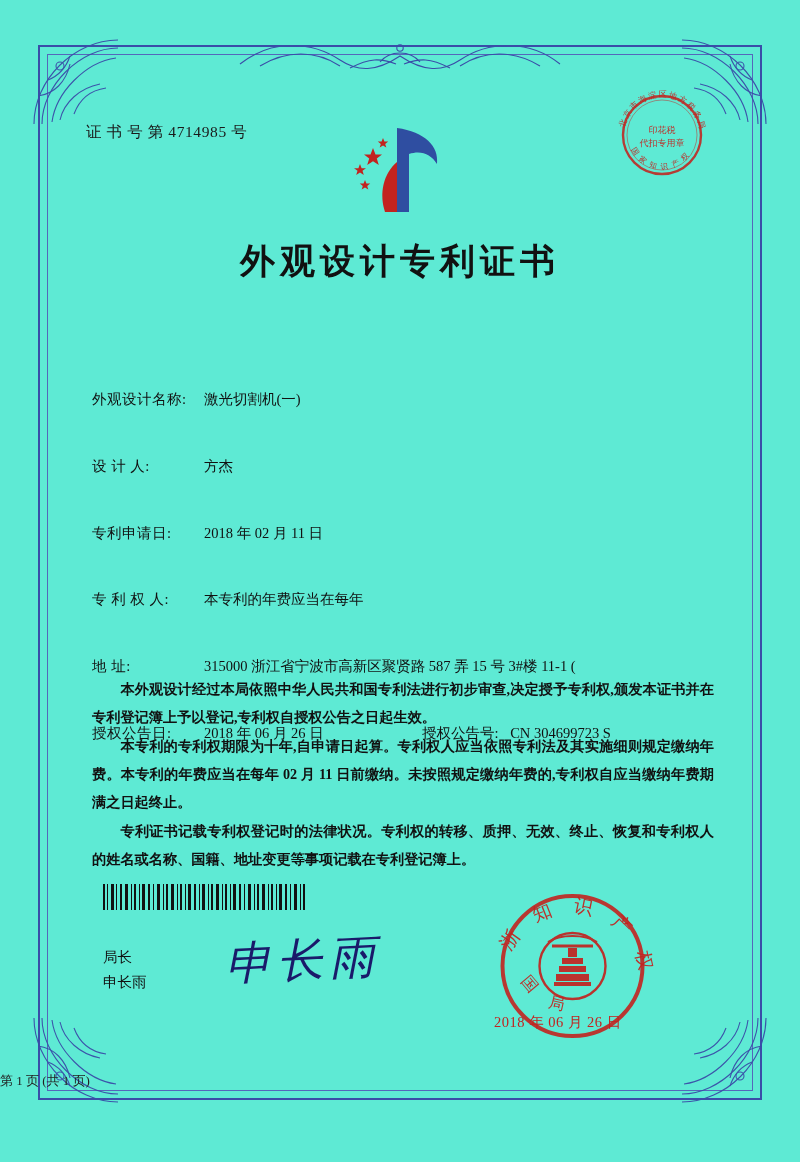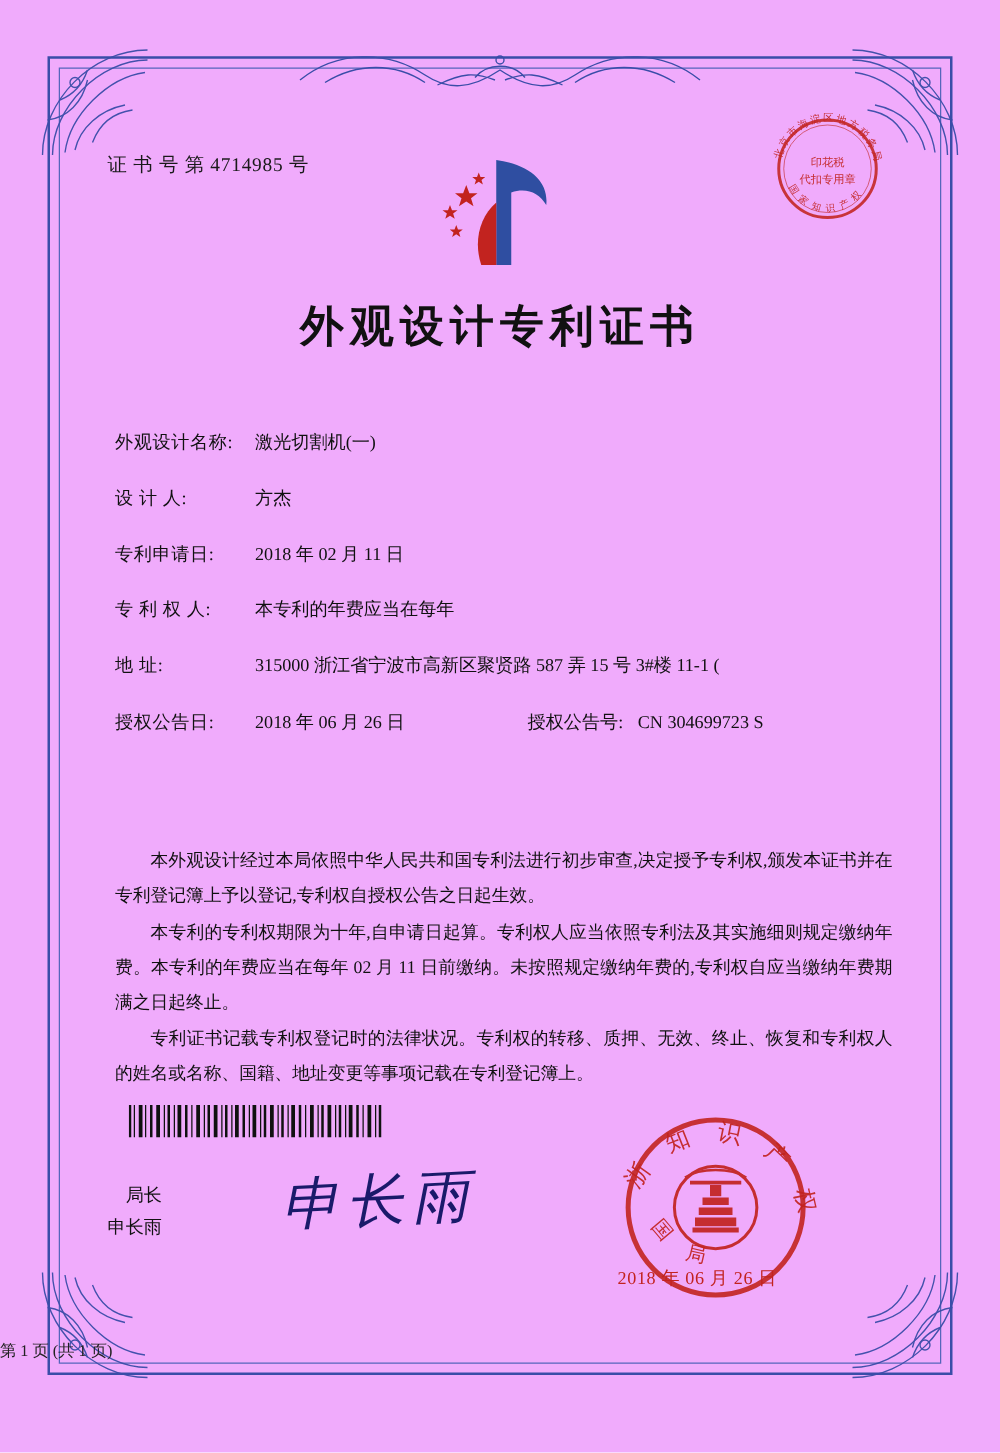--- a/index.html
+++ b/index.html
@@ -7,21 +7,21 @@
     padding: 0;
     background: #ffffff;
   }
   body {
     font-family: "Liberation Serif", "DejaVu Serif", serif;
   }
   .page {
     position: relative;
     width: 800px;
     height: 1162px;
-    background: #f0abfc;
+    background: #5eead4;
     overflow: hidden;
   }
 
   
   .frame-outer {
     position: absolute;
     left: 38px;
     top: 45px;
     width: 724px;
     height: 1055px;
@@ -113,20 +113,21 @@
     left: 92px;
     top: 344px;
     width: 620px;
     font-size: 14.5px;
     color: #111;
   }
   .field {
     position: relative;
     margin-bottom: 23px;
     line-height: 1.5;
+    margin-top: 45px;
   }
   .field .label {
     display: inline-block;
     width: 112px;
     vertical-align: top;
     letter-spacing: .5px;
   }
   .field .value {
     display: inline-block;
     vertical-align: top;
@@ -153,41 +154,41 @@
     top: 676px;
     width: 622px;
     font-size: 14.2px;
     line-height: 1.95;
     color: #111;
     text-align: justify;
   }
   .paras p {
     margin: 0 0 2px 0;
     text-indent: 2em;
+    font-weight: bold;
   }
 
   
   .barcode {
     position: absolute;
     left: 103px;
     top: 884px;
     width: 205px;
     height: 26px;
   }
   .barcode svg { width: 100%; height: 100%; display: block; }
 
   
   .sig-block {
     position: absolute;
-    left: 86px;
+    left: 103px;
     top: 945px;
     font-size: 14.5px;
     color: #111;
     line-height: 1.75;
-    text-align: right;
   }
   .sig-hand {
     position: absolute;
     left: 225px;
     top: 930px;
     font-size: 46px;
     color: #1a1a6a;
     font-family: "DejaVu Serif", "Liberation Serif", serif;
     font-style: italic;
     letter-spacing: 6px;

